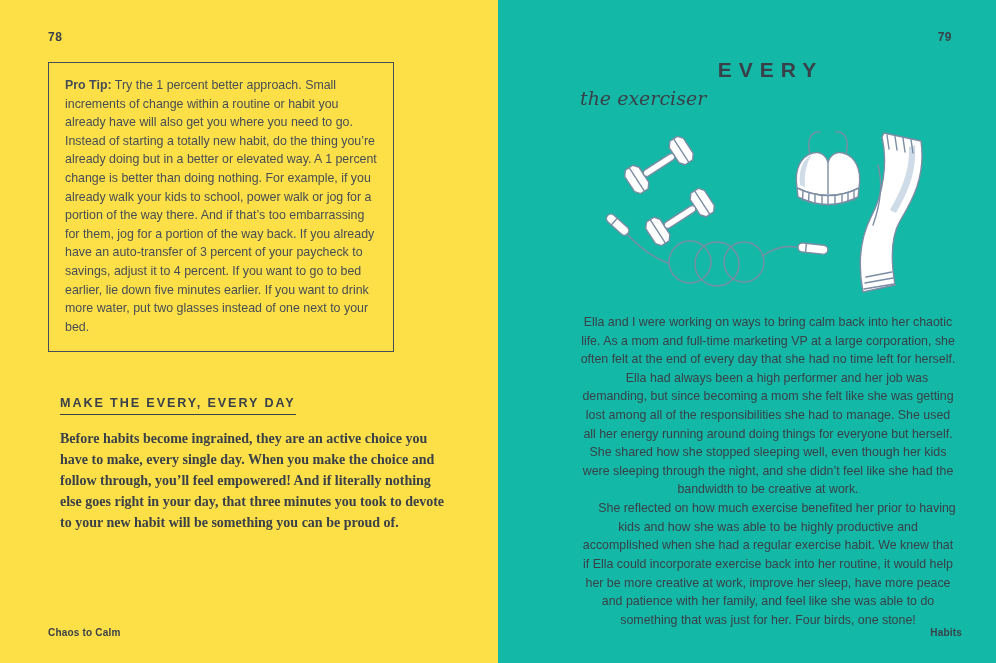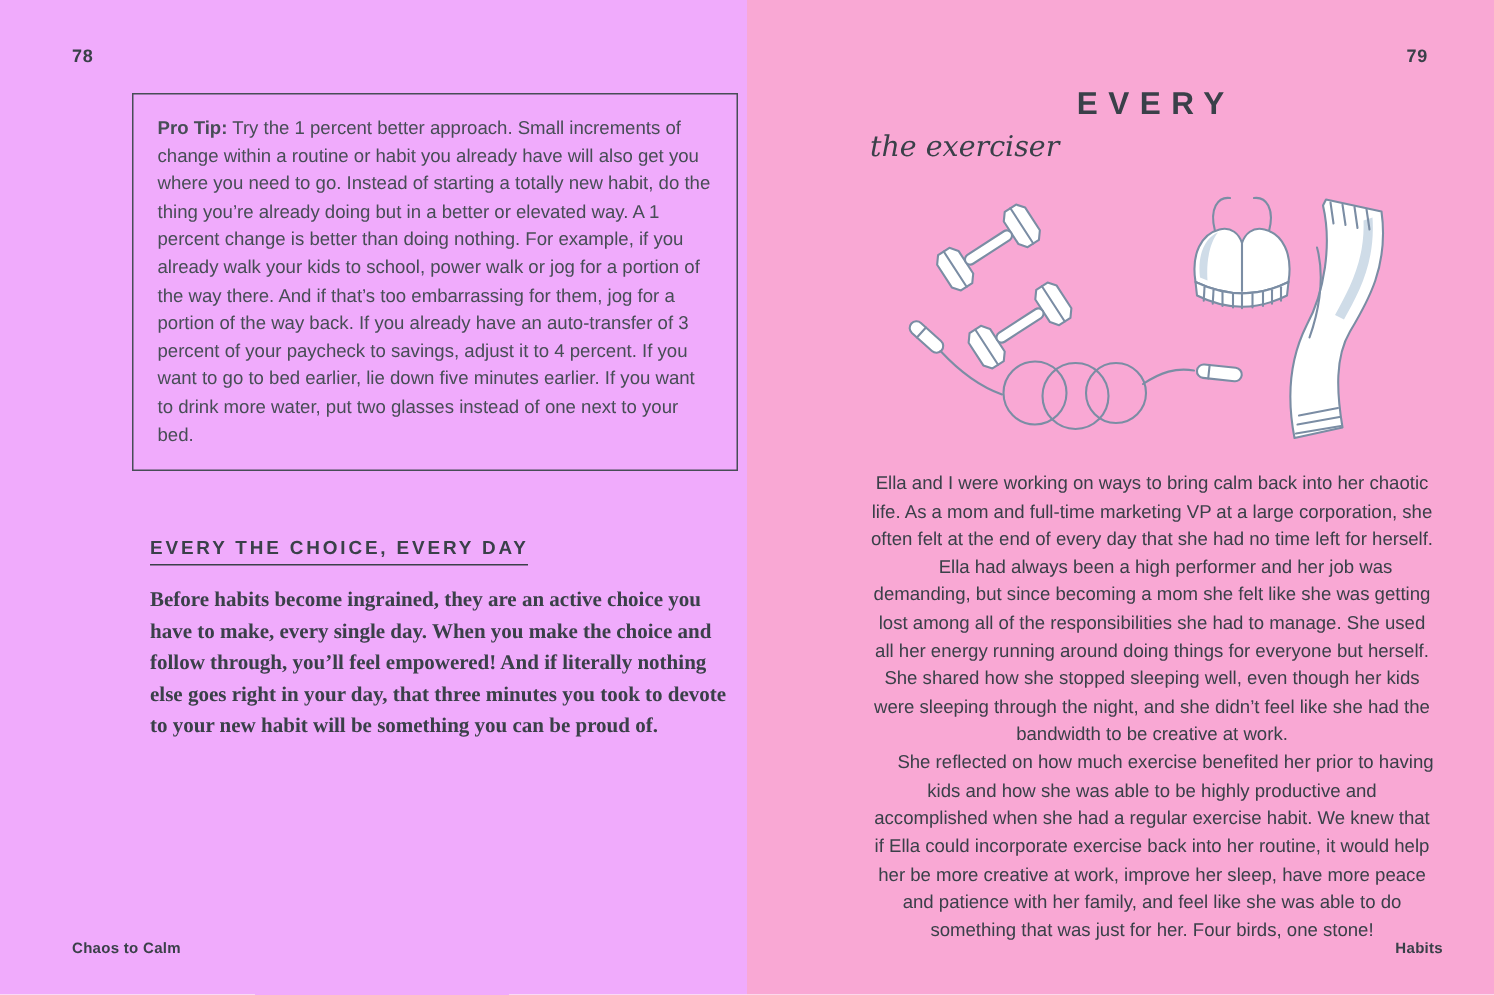--- a/index.html
+++ b/index.html
@@ -5,39 +5,39 @@
   * { box-sizing: border-box; margin: 0; padding: 0; }
   html, body { background: #ffffff; }
   .spread {
     width: 996px; height: 663px;
     display: flex;
     position: relative;
     overflow: hidden;
     color: #3a4049;
   }
   .page { position: relative; width: 498px; height: 663px; }
-  .page--left  { background: #f0abfc; padding-left: 40px; }
-  .page--right { background: #f9a8d4; }
+  .page--left  { background: #fde047; }
+  .page--right { background: #14b8a6; }
 
   .pagenum {
     position: absolute; top: 30px;
     font-family: "Liberation Sans", sans-serif;
     font-size: 12px; font-weight: bold; letter-spacing: .5px;
   }
   .pagenum--left  { left: 48px; }
   .pagenum--right { right: 44px; }
 
   
   .left-content { padding: 62px 46px 0 48px; }
   .protip {
     border: 1.4px solid #474d56;
     padding: 13px 16px 14px 16px;
     font-family: "Liberation Sans", sans-serif;
     font-size: 12.4px; line-height: 1.5; color: #474d56;
-    width: 404px;
+    width: 346px;
   }
   .section-heading {
     display: inline-block;
     margin: 44px 0 0 12px;
     font-family: "Liberation Sans", sans-serif;
     font-weight: bold; font-size: 12.6px; letter-spacing: 1.9px;
     border-bottom: 1.4px solid #3a4049;
     padding-bottom: 4px;
   }
   .body-serif {
@@ -86,21 +86,21 @@
 
   <div class="page page--left">
     <div class="pagenum pagenum--left">78</div>
 
     <div class="left-content">
       <div class="protip">
         <strong>Pro Tip:</strong><span> Try the 1 percent better approach. Small increments of change within a routine or habit you already have will also get you where you need to go. Instead of starting a totally new habit, do the thing you’re already doing but in a better or elevated way. A 1 percent change is better than doing nothing. For example, if you already walk your kids to school, power walk or jog for a portion of the way there. And if that’s too embarrassing for them, jog for a portion of the way back. If you already have an auto-transfer of 3 percent of your paycheck to savings, adjust it to 4 percent. If you want to go to bed earlier, lie down five minutes earlier. If you want to drink more water, put two glasses instead of one next to your bed.</span>
       </div>
 
       <div>
-        <span class="section-heading">EVERY THE CHOICE, EVERY DAY</span>
+        <span class="section-heading">MAKE THE EVERY, EVERY DAY</span>
       </div>
 
       <p class="body-serif">Before habits become ingrained, they are an active choice you have to make, every single day. When you make the choice and follow through, you’ll feel empowered! And if literally nothing else goes right in your day, that three minutes you took to devote to your new habit will be something you can be proud of.</p>
     </div>
 
     <div class="footer footer--left">Chaos to Calm</div>
   </div>
 
   <div class="page page--right">
     <div class="pagenum pagenum--right">79</div>

